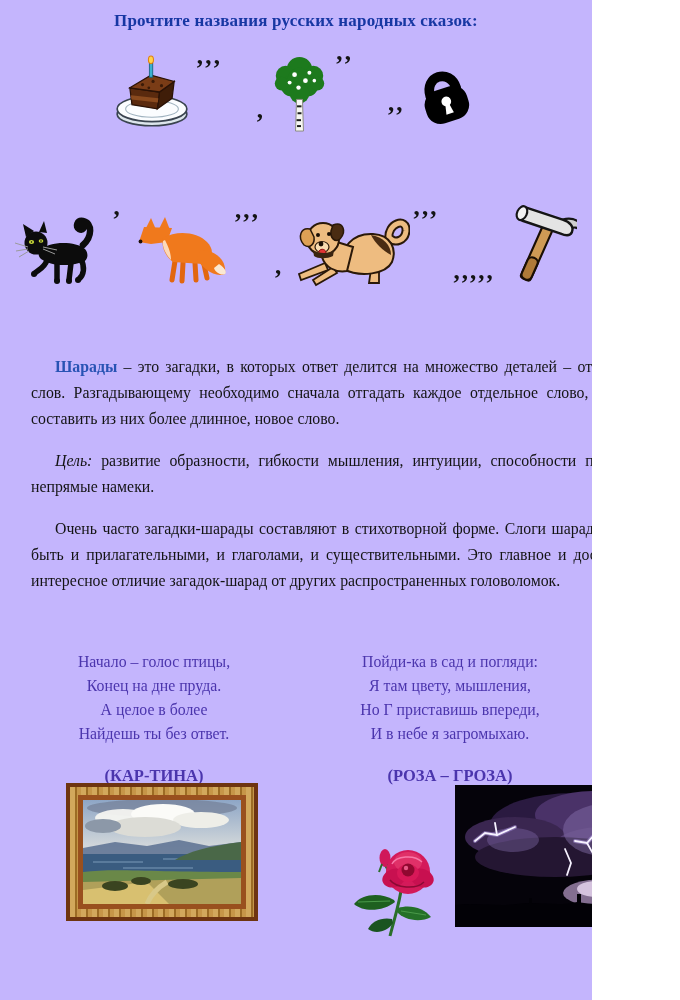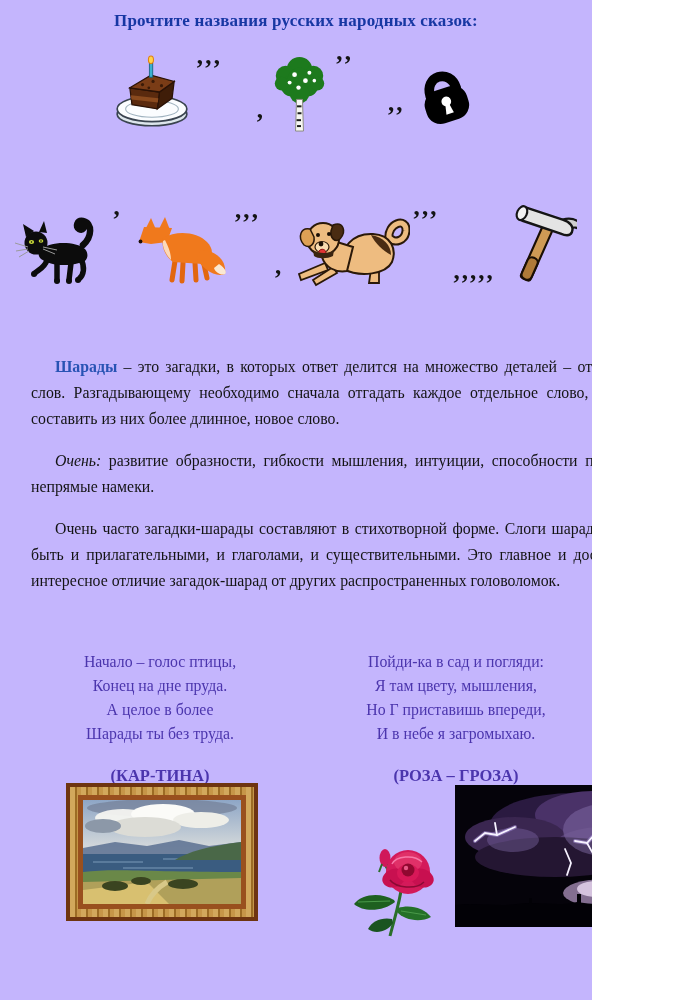--- a/index.html
+++ b/index.html
@@ -12,21 +12,21 @@
   .row2{top:200px;gap:14px;}
   .rebus-item{display:flex;}
   .mark{font-weight:bold;font-size:25px;color:#141414;line-height:1;letter-spacing:2px;white-space:nowrap;}
   .mark.tr{align-self:flex-start;margin:2px 0 0 2px;}
   .mark.bl{align-self:flex-end;margin:0 2px 12px 0;}
   .article{position:absolute;top:338px;left:15px;width:650px;font-size:15.8px;
            line-height:26px;text-align:justify;}
   .article p{margin:16px;text-indent:24px;}
   .lead-blue{color:#2853b4;font-weight:bold;}
   .lead-italic{font-style:italic;}
-  .poems{position:absolute;top:650px;left:12px;width:100%;display:flex;}
+  .poems{position:absolute;top:650px;left:6px;width:100%;display:flex;}
   .poem{flex:1;text-align:center;color:#4b35ad;font-size:15.8px;line-height:24px;}
   .poem-answer{font-weight:bold;font-size:16.5px;margin-top:18px;}
   .painting{position:absolute;left:66px;top:783px;border:4px solid #6e3410;background:#9a4e1e;}
   .frame-gold{padding:8px;background:repeating-linear-gradient(90deg,#d2a85c 0 5px,#9c6c24 5px 7px,#c69648 7px 11px);}
   .frame-mid{border:5px solid #99501e;box-shadow:inset 0 0 0 1px #5a2a0c;}
   .frame-mid svg{display:block;}
   .rose{position:absolute;left:344px;top:842px;}
   .lightning{position:absolute;left:455px;top:785px;}
   svg{display:block;}
 </style>
@@ -188,30 +188,30 @@
           <path d="M52,12 C62,4 74,6 75,16 C70,12 64,14 62,20 Z" fill="#cfcfcf" stroke="#151515" stroke-width="2.2"></path>
           <path d="M12,16 L52,12 C60,11 66,14 66,20 C66,24 62,26 56,26 L14,30 C8,30 6,20 12,16 Z" fill="#e4e4e4" stroke="#151515" stroke-width="2.5"></path>
           <ellipse cx="11" cy="23" rx="5" ry="7.5" fill="#f2f2f2" stroke="#151515" stroke-width="2.2"></ellipse>
         </g>
       </svg>
     </div>
   </div>
 
   <div class="article">
     <p><span class="lead-blue">Шарады</span><span> – это загадки, в которых ответ делится на множество деталей – отдельных слов. Разгадывающему необходимо сначала отгадать каждое отдельное слово, а затем составить из них более длинное, новое слово.</span></p>
-    <p><span class="lead-italic">Очень:</span><span> развитие образности, гибкости мышления, интуиции, способности понимать непрямые намеки.</span></p>
+    <p><span class="lead-italic">Цель:</span><span> развитие образности, гибкости мышления, интуиции, способности понимать непрямые намеки.</span></p>
     <p><span>Очень часто загадки-шарады составляют в стихотворной форме. Слоги шарады могут быть и прилагательными, и глаголами, и существительными. Это главное и достаточно интересное отличие загадок-шарад от других распространенных головоломок.</span></p>
   </div>
 
   <div class="poems">
     <div class="poem">
       <div>Начало – голос птицы,</div>
       <div>Конец на дне пруда.</div>
       <div>А целое в более</div>
-      <div>Шарады ты без труда.</div>
+      <div>Найдешь ты без ответ.</div>
       <div class="poem-answer">(КАР-ТИНА)</div>
     </div>
     <div class="poem">
       <div>Пойди-ка в сад и погляди:</div>
       <div>Я там цвету, мышления,</div>
       <div>Но Г приставишь впереди,</div>
       <div>И в небе я загромыхаю.</div>
       <div class="poem-answer">(РОЗА – ГРОЗА)</div>
     </div>
   </div>

